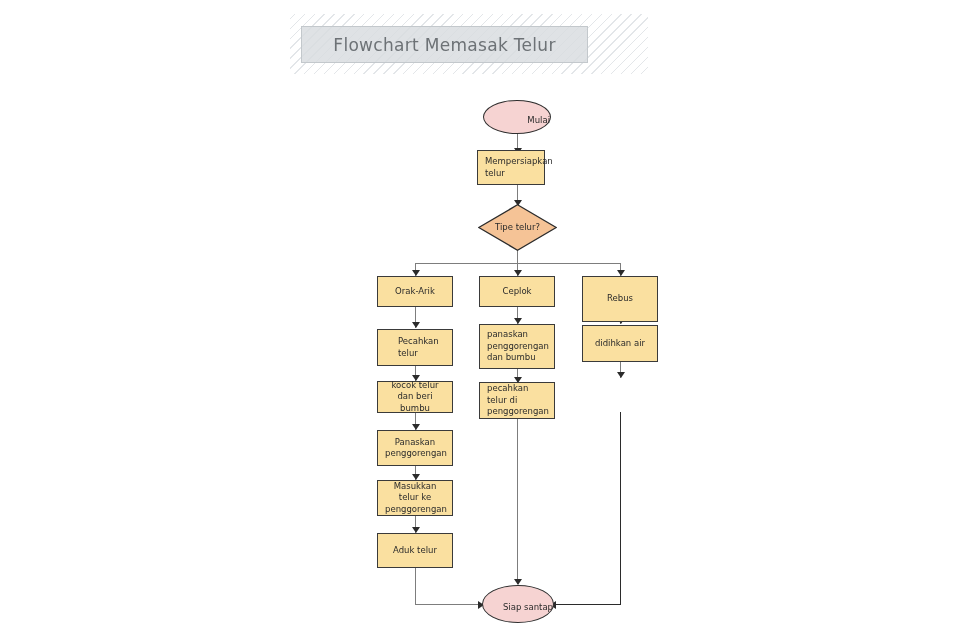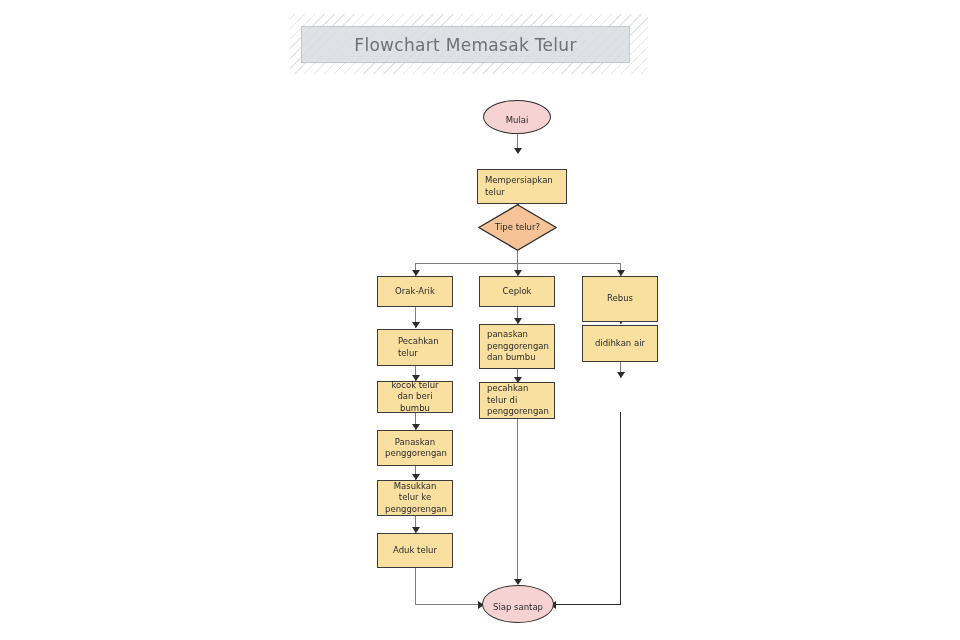--- a/index.html
+++ b/index.html
@@ -30,21 +30,21 @@
         #ffffff 3px,
         #e3e6e9 3px,
         #e3e6e9 4px,
         #ffffff 4px,
         #ffffff 7px);
   }
   #title-box {
     position: absolute;
     left: 301px;
     top: 26px;
-    width: 329px;
+    width: 287px;
     height: 37px;
     box-sizing: border-box;
     background: rgba(216, 220, 223, 0.82);
     border: 1px solid #c3c8cc;
     display: flex;
     align-items: center;
     justify-content: center;
   }
   #title-text {
     font-size: 17px;
@@ -85,21 +85,21 @@
   .node.process.left   .lbl { text-align: left; }
 
   
   .node.terminator {
     background: #f6d3d2;
     border: 1px solid #2e2e2e;
     border-radius: 50%;
     justify-content: center;
   }
   .node.terminator .lbl {
-    text-align: center;
+    text-align: right;
     width: 100%;
     margin-top: 8px;
   }
 
   
   .node.decision {
     background: transparent;
     border: none;
     justify-content: center;
   }
@@ -207,21 +207,21 @@
   <div class="arrowhead down" style="left:617px; top:372px;"></div>
 
   <div class="conn v dark" style="left:620px; top:412px; height:193px;"></div>
   <div class="conn h dark" style="left:556px; top:604px; width:64px;"></div>
   <div class="arrowhead left" style="left:550px; top:601px;"></div>
 
   <div class="node terminator" style="left:483px; top:100px; width:68px; height:34px;">
     <span class="lbl">Mulai</span>
   </div>
 
-  <div class="node process left" style="left:477px; top:150px; width:90px; height:35px;margin-top:19px;">
+  <div class="node process left" style="left:477px; top:150px; width:68px; height:35px;">
     <span class="lbl">Mempersiapkan telur</span>
   </div>
 
   <div class="node decision" style="left:478px; top:204px; width:79px; height:47px;">
     <svg class="diamond-shape" viewBox="0 0 79 47" preserveAspectRatio="none">
       <polygon points="39.5,0.8 78.2,23.5 39.5,46.2 0.8,23.5" fill="#f5c396" stroke="#2b2b2b" stroke-width="1.3"></polygon>
     </svg>
     <span class="lbl">Tipe telur?</span>
   </div>
 

